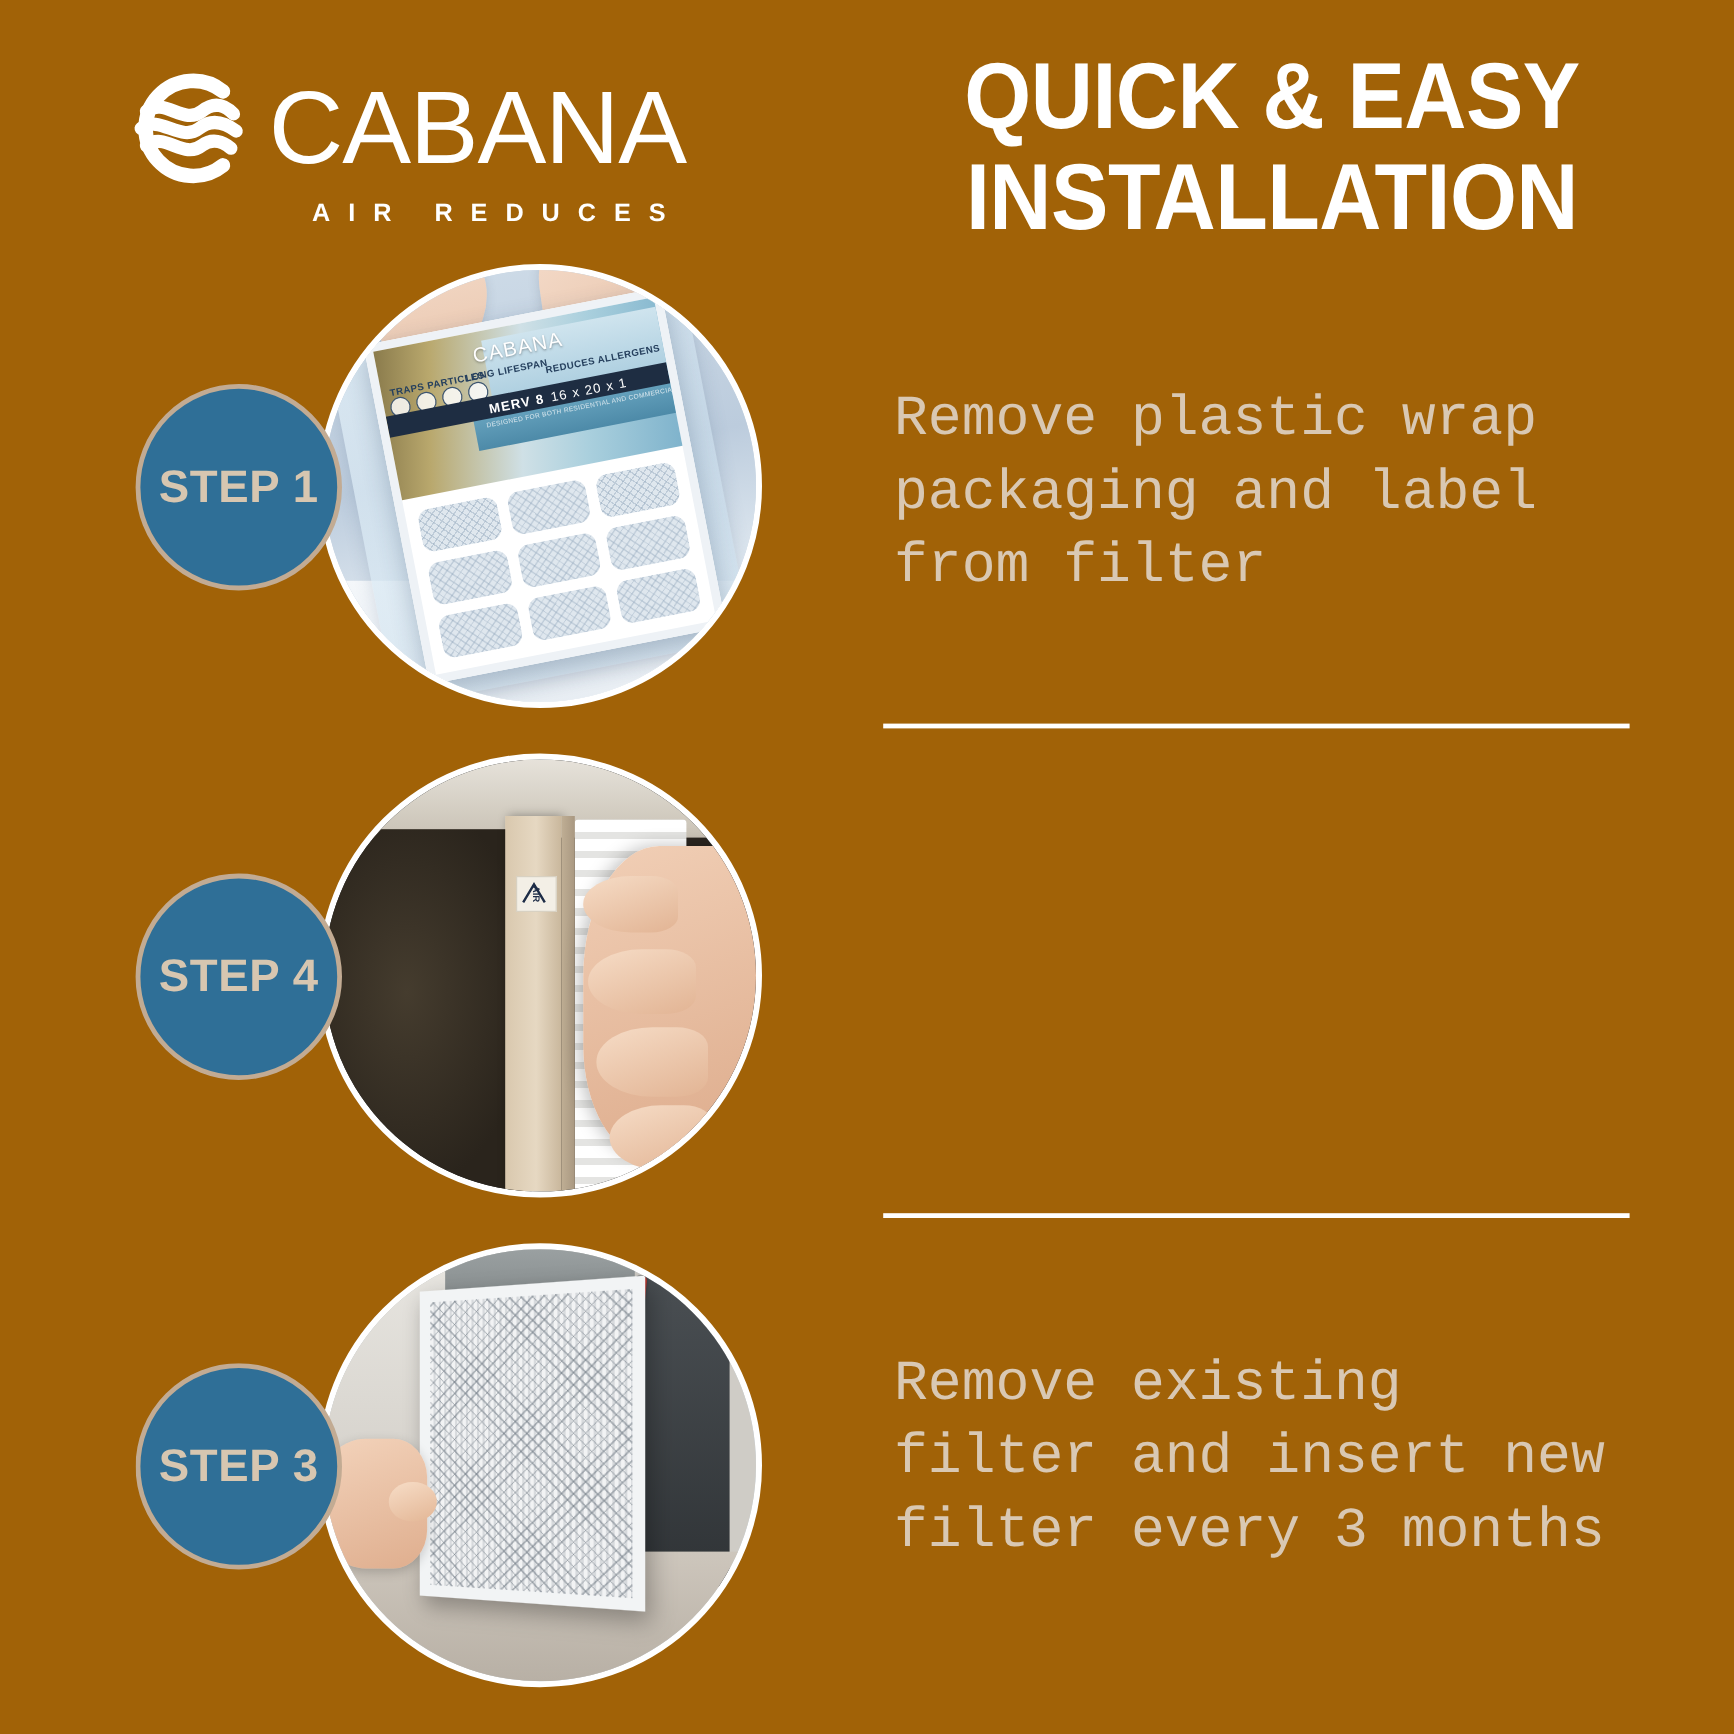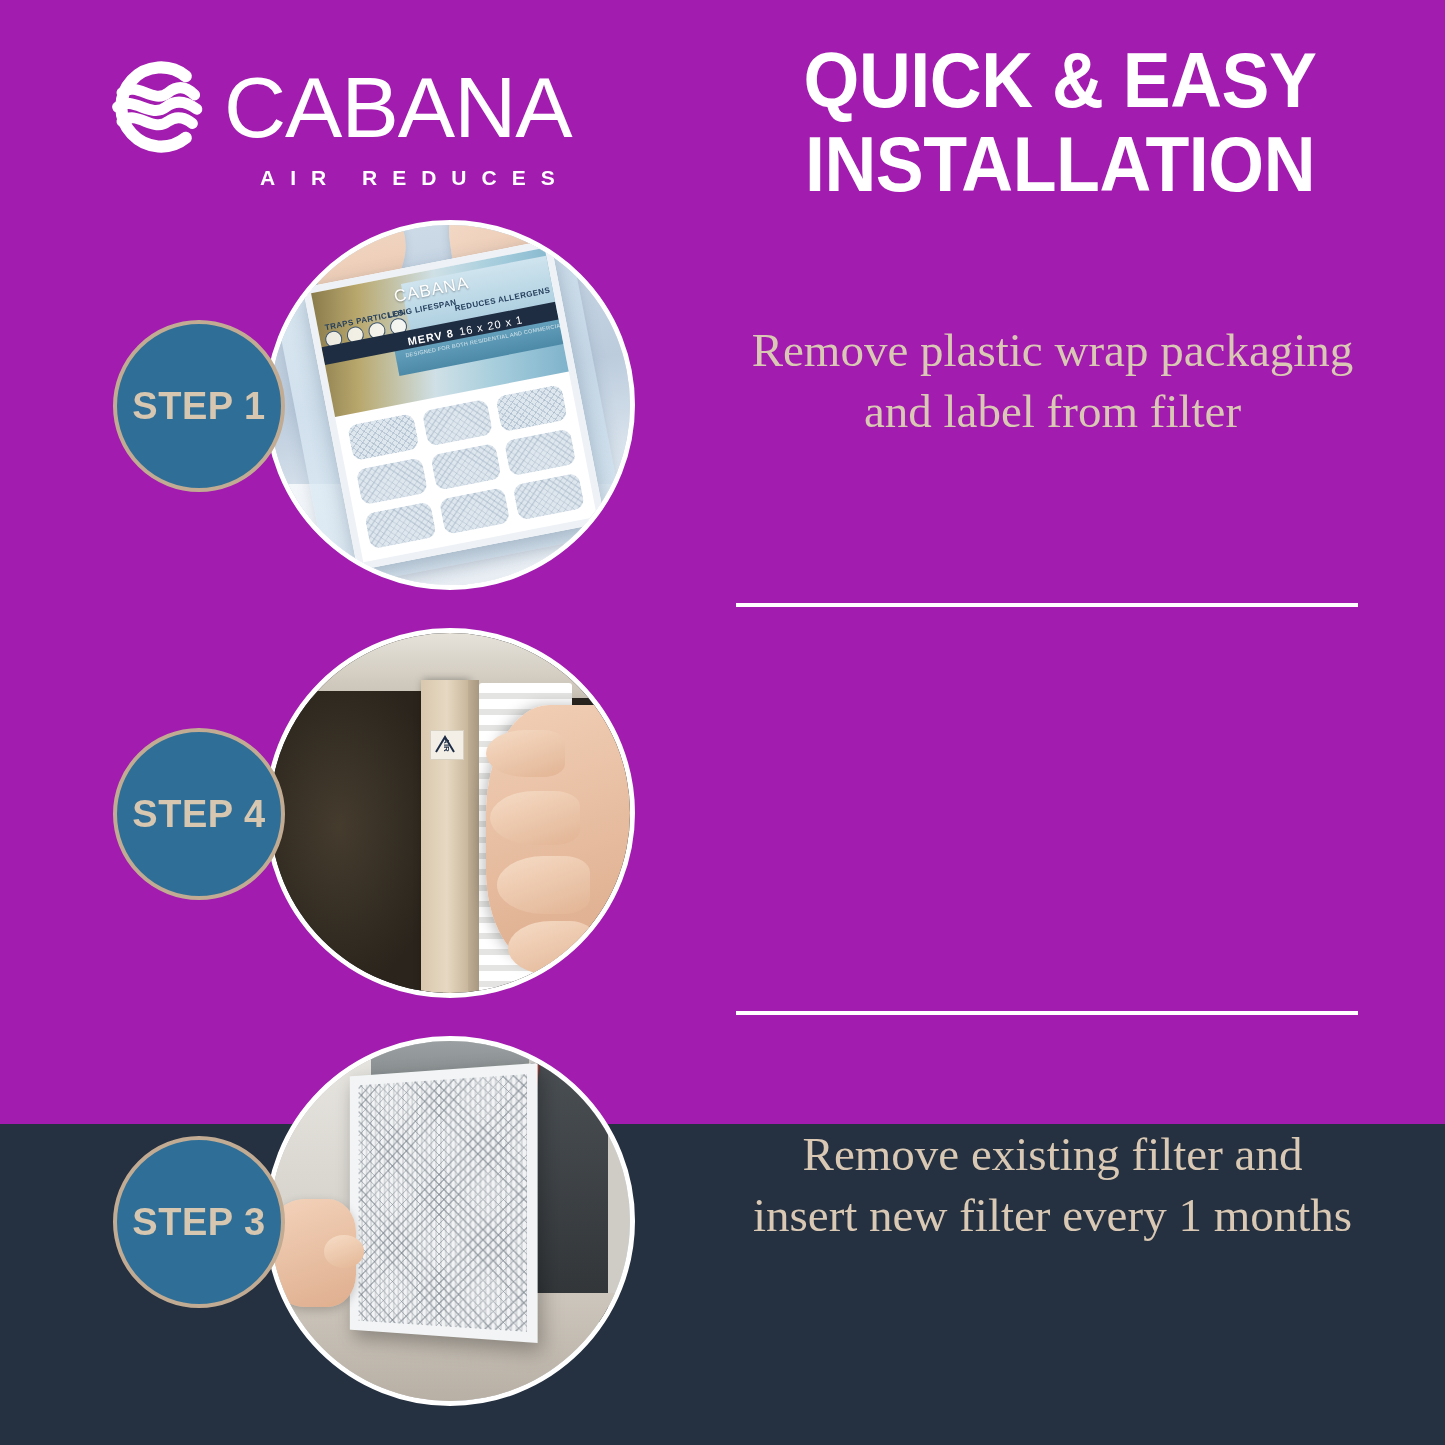--- a/index.html
+++ b/index.html
@@ -12,22 +12,22 @@
 
   body {
     background: #253141;
     font-family: "Liberation Sans", sans-serif;
     position: relative;
   }
 
   .page {
     position: relative;
     width: 1445px;
-    height: 1124px;
-    background: #a21caf;
+    height: 1445px;
+    background: #a16207;
   }
 
   
   .brand {
     position: absolute;
     left: 100px;
     top: 52px;
     display: flex;
     flex-direction: column;
     align-items: flex-start;
@@ -130,22 +130,21 @@
   }
 
   
   .step-text {
     position: absolute;
     left: 745px;
     width: 615px;
     color: #d9c8b3;
     font-size: 47px;
     line-height: 1.30;
-    text-align: center;
-    font-family: Liberation Serif, serif;
+    font-family: Liberation Mono, monospace;
   }
   .st-1 { top: 115px; }
   .st-2 { top: 103px; }
   .st-3 { top: 103px; }
 
   
   .divider {
     position: absolute;
     left: 736px;
     width: 622px;
@@ -477,16 +476,16 @@
         </div>
         <div class="p3-hand"></div>
         <div class="p3-thumb"></div>
       </div>
     </div>
 
     <div class="step-badge">
       <span class="step-badge-label">STEP 3</span>
     </div>
 
-    <p class="step-text st-3">Remove existing filter and insert new filter every 1 months</p>
+    <p class="step-text st-3">Remove existing filter and insert new filter every 3 months</p>
   </div>
 
 </div>
 
 </body></html>

